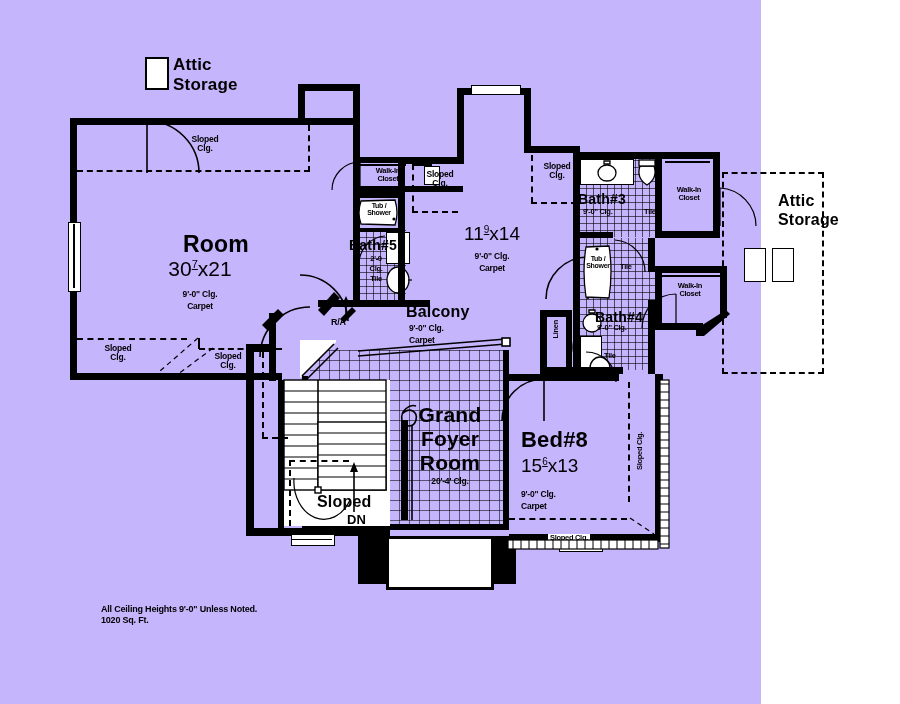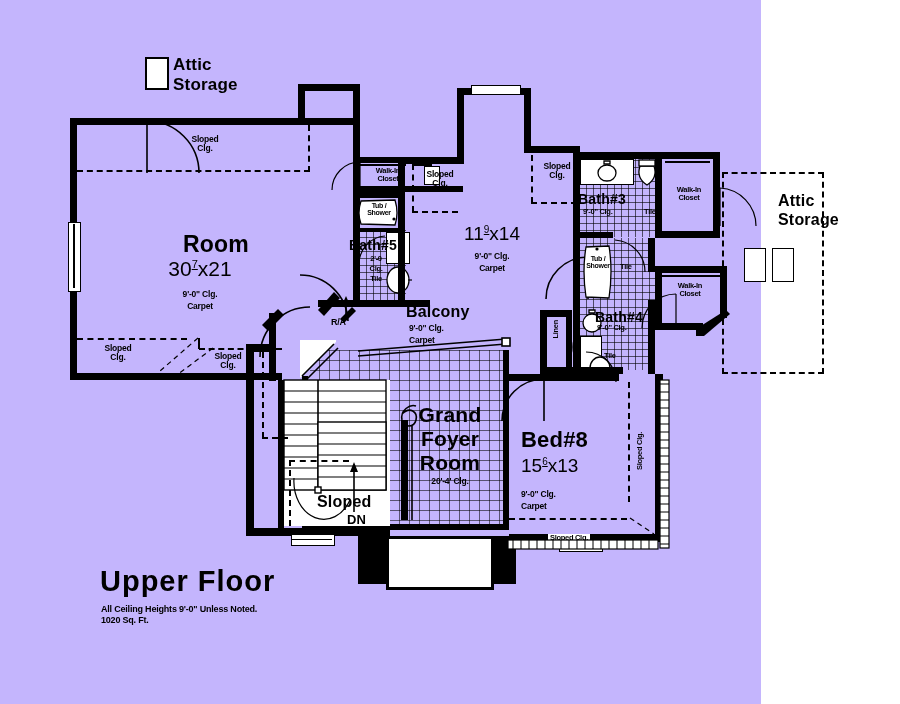--- a/index.html
+++ b/index.html
@@ -436,17 +436,16 @@
         <line x1="93" y1="0" x2="93" y2="9"></line>
       <line x1="101" y1="0" x2="101" y2="9"></line>
         <line x1="109" y1="0" x2="109" y2="9"></line>
       <line x1="117" y1="0" x2="117" y2="9"></line>
         <line x1="125" y1="0" x2="125" y2="9"></line>
       <line x1="133" y1="0" x2="133" y2="9"></line>
         <line x1="141" y1="0" x2="141" y2="9"></line>
     </g>
   </svg>
 
-  <div class="lbl rname" style="left:100px;top:566px;font-size:29px;letter-spacing:1px;">Upper Floor</div>
   <div class="lbl note" style="left:101px;top:605px;font-size:9px;">All Ceiling Heights 9'-0" Unless Noted.</div>
   <div class="lbl note" style="left:101px;top:616px;font-size:9px;">1020 Sq. Ft.</div>
 
 </div>
 
 </body></html>

